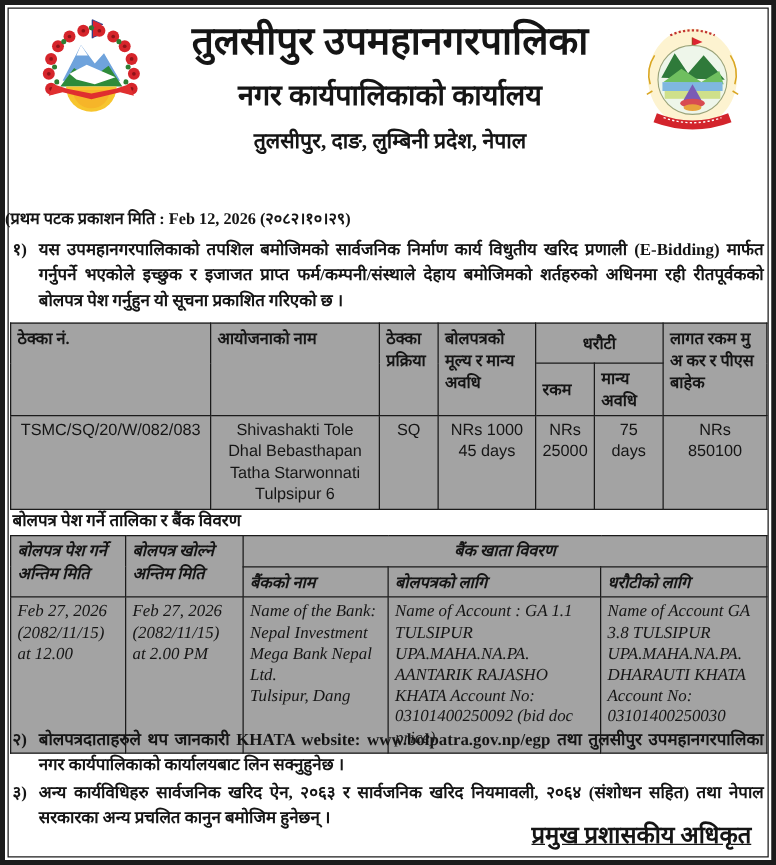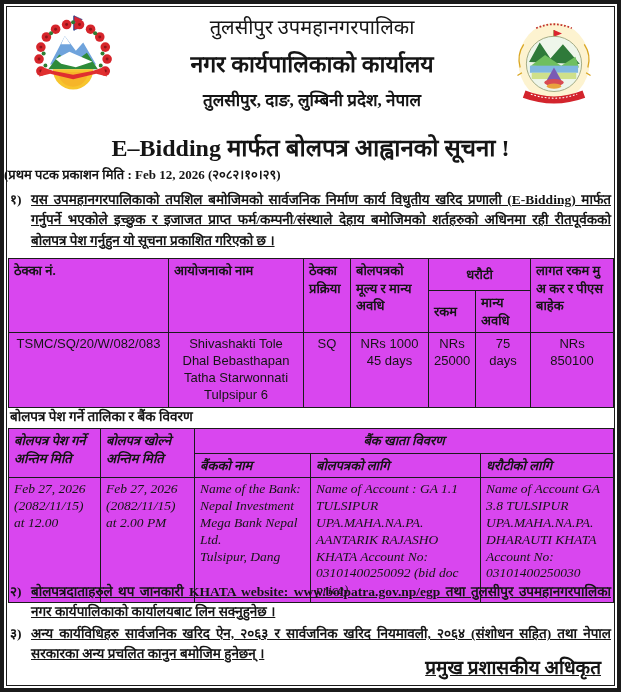--- a/index.html
+++ b/index.html
@@ -12,40 +12,40 @@
     position:absolute; inset:2px; border:1px solid #1b1b1b; pointer-events:none;
   }
   
   .logo { position:absolute; }
   .logo-left  { left:24px; top:8px;  width:92px; height:96px; }
   .logo-right { left:505px; top:10px; width:90px; height:98px; }
   .logo svg { width:100%; height:100%; display:block; }
 
   
   .header-block { position:absolute; left:108px; width:400px; top:12px; text-align:center; }
-  .org-name     { font-size:20px; font-weight:normal; line-height:1.1; }
+  .org-name     { font-size:31px; font-weight:bold; line-height:1.1; }
   .office-name  { font-size:23px; font-weight:bold; margin-top:9px; }
   .address-line { font-size:17px; font-weight:bold; margin-top:9px; }
   .notice-title { position:absolute; left:0; width:613px; top:126px; text-align:center;
                   font-size:24px; font-weight:bold; }
   .publish-line { position:absolute; left:0; width:613px; top:161px; text-align:left;
                   font-size:13px; font-weight:600; }
 
   
   .note { position:absolute; left:6px; width:601px; display:flex;
           font-size:13.5px; font-weight:600; line-height:1.5; }
   .note .num  { width:21px; flex:0 0 21px; }
-  .note .body { flex:1; text-align:justify;text-decoration:underline; }
+  .note .body { flex:1; text-align:justify; }
   .note-1 { top:186px; }
   .note-2 { top:578px; }
   .note-3 { top:620px; }
 
   
   table { border-collapse:collapse; table-layout:fixed; position:absolute; left:4px;
-          width:605px; background:#d946ef; }
+          width:605px; background:#a3a3a3; }
   th, td { border:1px solid #1b1b1b; vertical-align:top; padding:3px 5px;
            overflow:hidden; }
   th { font-size:13px; font-weight:bold; text-align:left; line-height:1.35; }
   .tender-table   { top:254px; border:1.5px solid #1b1b1b; }
   .schedule-table { top:424px; border:1.5px solid #1b1b1b;font-style:italic; }
   .th-center { text-align:center; vertical-align:middle; }
   .tender-table td { font-family:"Liberation Sans", sans-serif; font-size:13px;
                      line-height:1.3;text-align:center; }
   .schedule-table td { font-family:"Liberation Serif", serif; font-size:13.5px;
                        line-height:1.25; }
@@ -155,21 +155,20 @@
       <path d="M18,86 Q50,99 82,86 L85,94 Q50,107 15,94 Z" fill="#d3242c"></path>
       <path d="M24,90 Q50,99 76,90" stroke="#ffffff" stroke-width="1.2" fill="none" stroke-dasharray="2 2"></path>
     </svg>
   </div>
 
   <div class="header-block">
     <div class="org-name">तुलसीपुर उपमहानगरपालिका</div>
     <div class="office-name">नगर कार्यपालिकाको कार्यालय</div>
     <div class="address-line">तुलसीपुर, दाङ, लुम्बिनी प्रदेश, नेपाल</div>
   </div>
-  <div class="notice-title">E–Bidding मार्फत बोलपत्र आह्वानको सूचना !</div>
   <div class="publish-line">(प्रथम पटक प्रकाशन मिति : Feb 12, 2026 (२०८२।१०।२९)</div>
 
   <div class="note note-1">
     <span class="num">१)</span>
     <span class="body">यस उपमहानगरपालिकाको तपशिल बमोजिमको सार्वजनिक निर्माण कार्य विधुतीय खरिद प्रणाली (E-Bidding) मार्फत गर्नुपर्ने भएकोले इच्छुक र इजाजत प्राप्त फर्म/कम्पनी/संस्थाले देहाय बमोजिमको शर्तहरुको अधिनमा रही रीतपूर्वकको बोलपत्र पेश गर्नुहुन यो सूचना प्रकाशित गरिएको छ ।</span>
   </div>
 
   <table class="tender-table">
     <colgroup>
       <col style="width:160px">

